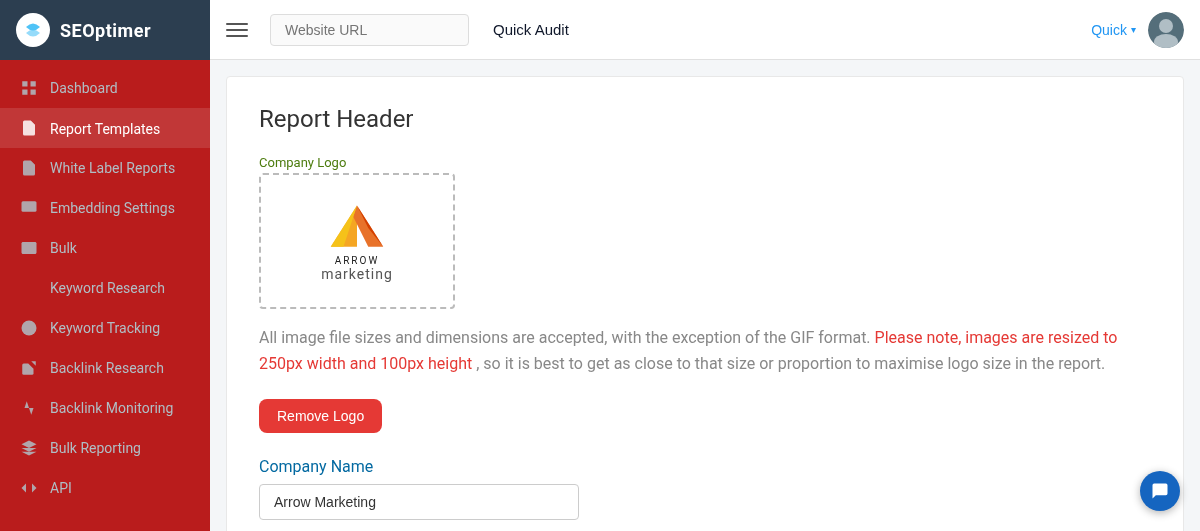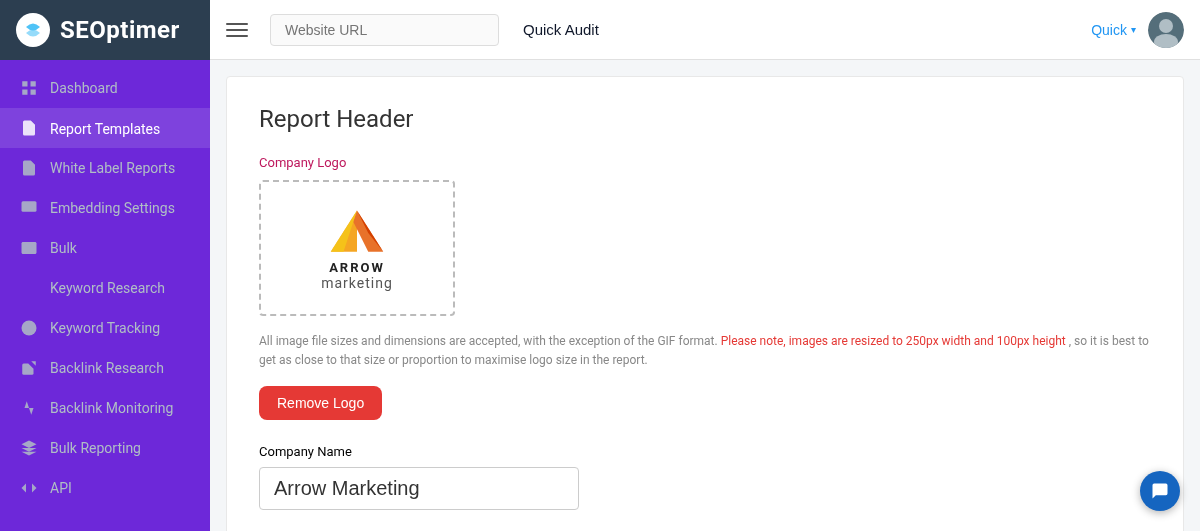--- a/index.html
+++ b/index.html
@@ -24,21 +24,21 @@
       height: 100%;
       background: #2c3e50;
     }
     .logo-icon {
       width: 34px;
       height: 34px;
       margin-right: 10px;
     }
     .logo-text {
       color: #fff;
-      font-size: 24px;
+      font-size: 18px;
       font-weight: 700;
       letter-spacing: 0.5px;
     }
     .topbar-main {
       flex: 1;
       display: flex;
       align-items: center;
       background: #fff;
       height: 100%;
       padding: 0 16px;
@@ -60,21 +60,21 @@
       height: 2px;
       background: #555;
       border-radius: 2px;
     }
     .url-input {
       border: 1px solid #ddd;
       border-radius: 4px;
       padding: 7px 14px;
       font-size: 14px;
       color: #999;
-      width: 229px;
+      width: 199px;
       outline: none;
       background: #fafafa;
     }
     .quick-audit-btn {
       background: none;
       border: none;
       color: #0f172a;
       font-size: 15px;
       font-weight: 500;
       cursor: pointer;
@@ -115,21 +115,21 @@
     .main-layout {
       display: flex;
       flex: 1;
       overflow: hidden;
     }
 
     
     .sidebar {
       width: 210px;
       min-width: 210px;
-      background: #6d28d9;
+      background: #b91c1c;
       display: flex;
       flex-direction: column;
       overflow-y: auto;
       padding: 8px 0;
     }
     .sidebar-item {
       display: flex;
       align-items: center;
       gap: 12px;
       padding: 11px 20px;
@@ -159,22 +159,22 @@
       min-height: 430px;
     }
     .panel-title {
       font-size: 24px;
       font-weight: 400;
       color: #333;
       margin-bottom: 22px;
     }
     .field-label {
       font-size: 13px;
-      color: #be185d;
-      margin-bottom: 10px;
+      color: #4d7c0f;
+      margin-bottom: 3px;
     }
     .logo-upload-box {
       width: 196px;
       height: 136px;
       border: 2px dashed #bbb;
       border-radius: 4px;
       display: flex;
       align-items: center;
       justify-content: center;
       margin-bottom: 16px;
@@ -185,48 +185,48 @@
       display: flex;
       flex-direction: column;
       align-items: center;
     }
     .logo-img-area {
       width: 60px;
       height: 50px;
       margin-bottom: 4px;
     }
     .image-note {
-      font-size: 12px;
+      font-size: 16px;
       color: #888;
       max-width: 900px;
       line-height: 1.6;
-      margin-bottom: 16px;
+      margin-bottom: 23px;
     }
     .image-note strong { color: #e53935; font-weight: 400; }
     .remove-logo-btn {
       background: #e53935;
       color: #fff;
       border: none;
       border-radius: 8px;
       padding: 9px 18px;
       font-size: 14px;
       font-weight: 500;
       cursor: pointer;
       margin-bottom: 24px;
     }
     .company-name-label {
-      font-size: 13px;
-      color: #000000;
+      font-size: 16px;
+      color: #0369a1;
       margin-bottom: 8px;
     }
     .company-name-input {
       border: 1px solid #ccc;
       border-radius: 4px;
       padding: 9px 14px;
-      font-size: 20px;
+      font-size: 14px;
       color: #333;
       width: 320px;
       outline: none;
       margin-bottom: 22px;
     }
     .company-address-label {
       font-size: 13px;
       color: #666;
     }
 
@@ -415,21 +415,21 @@
 
             <polygon points="5,60 40,5 40,60" fill="#f5a623"></polygon>
 
             <polygon points="40,5 75,60 55,60 35,20" fill="#e8722a"></polygon>
 
             <polygon points="40,5 75,60 75,60 55,35" fill="#d44000"></polygon>
 
             <polygon points="5,60 22,60 40,5" fill="#f5c518" opacity="0.9"></polygon>
           </svg>
           <div style="text-align:center;">
-            <div style="font-size:13px;font-weight:700;letter-spacing:2px;color:#222;text-transform:uppercase;">ARROW</div>
+            <div style="font-size:10px;font-weight:400;letter-spacing:2px;color:#222;text-transform:uppercase;">ARROW</div>
             <div style="font-size:14px;color:#555;letter-spacing:1px;">marketing</div>
           </div>
         </div>
       </div>
 
       
       <p class="image-note">
         <span>All image file sizes and dimensions are accepted, with the exception of the GIF format.</span>
         <strong style="color:#e53935;">Please note, images are resized to 250px width and 100px height</strong>
         <span>, so it is best to get as close to that size or proportion to maximise logo size in the report.</span>

